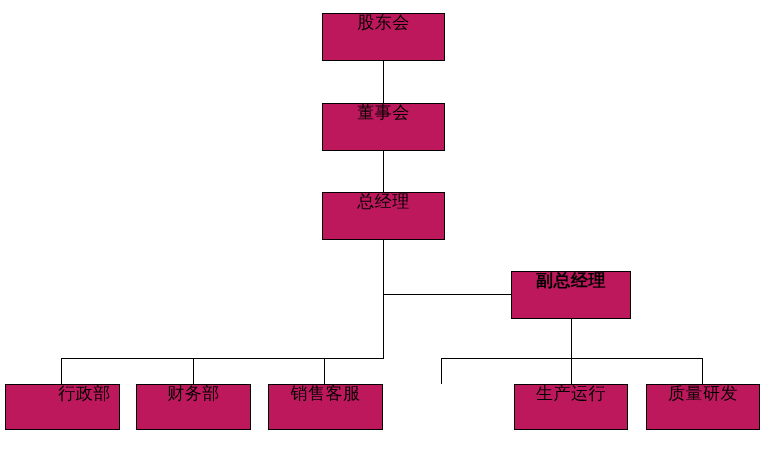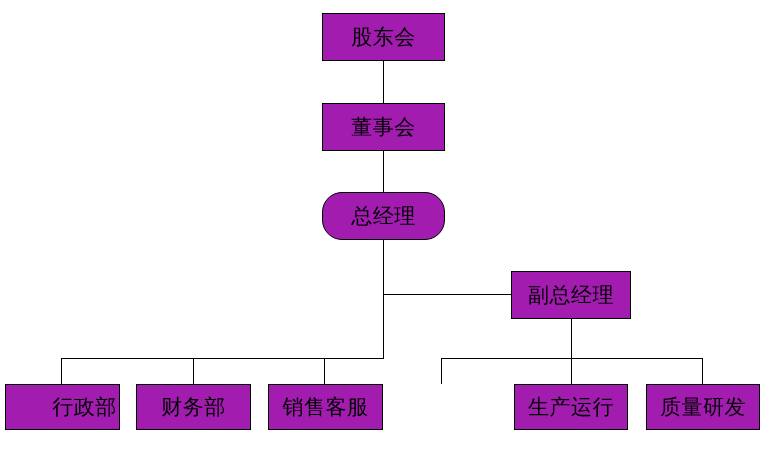--- a/index.html
+++ b/index.html
@@ -13,26 +13,25 @@
     width: 769px;
     height: 449px;
     background: #ffffff;
     overflow: hidden;
     font-family: "DejaVu Sans", "Liberation Sans", sans-serif;
   }
   .node {
     position: absolute;
     box-sizing: border-box;
     border: 1.4px solid #000000;
-    background: #a21caf;
+    background: #be185d;
     display: flex;
-    align-items: center;
     justify-content: center;
     color: #000000;
-    font-size: 21px;
+    font-size: 17px;
     line-height: 1;
     letter-spacing: 0.5px;
     white-space: nowrap;
     z-index: 2;
   }
   .node-label {
     display: block;
     transform: translateY(-0.5px);
   }
   .conn {
@@ -70,25 +69,25 @@
   <div class="conn conn-v" style="left:702px; top:358px; height:26px;"></div>
 
   <div class="node" style="left:322px; top:13px; width:123px; height:48px;">
     <span class="node-label">股东会</span>
   </div>
 
   <div class="node" style="left:322px; top:103px; width:123px; height:48px;">
     <span class="node-label">董事会</span>
   </div>
 
-  <div class="node" style="left:322px; top:192px; width:123px; height:48px;border-radius:20px;">
+  <div class="node" style="left:322px; top:192px; width:123px; height:48px;">
     <span class="node-label">总经理</span>
   </div>
 
-  <div class="node" style="left:511px; top:271px; width:120px; height:48px;">
+  <div class="node" style="left:511px; top:271px; width:120px; height:48px;font-weight:bold;">
     <span class="node-label">副总经理</span>
   </div>
 
   <div class="node" style="left:5px; top:384px; width:115px; height:46px;padding-left:44px;">
     <span class="node-label">行政部</span>
   </div>
 
   <div class="node" style="left:136px; top:384px; width:115px; height:46px;">
     <span class="node-label">财务部</span>
   </div>

